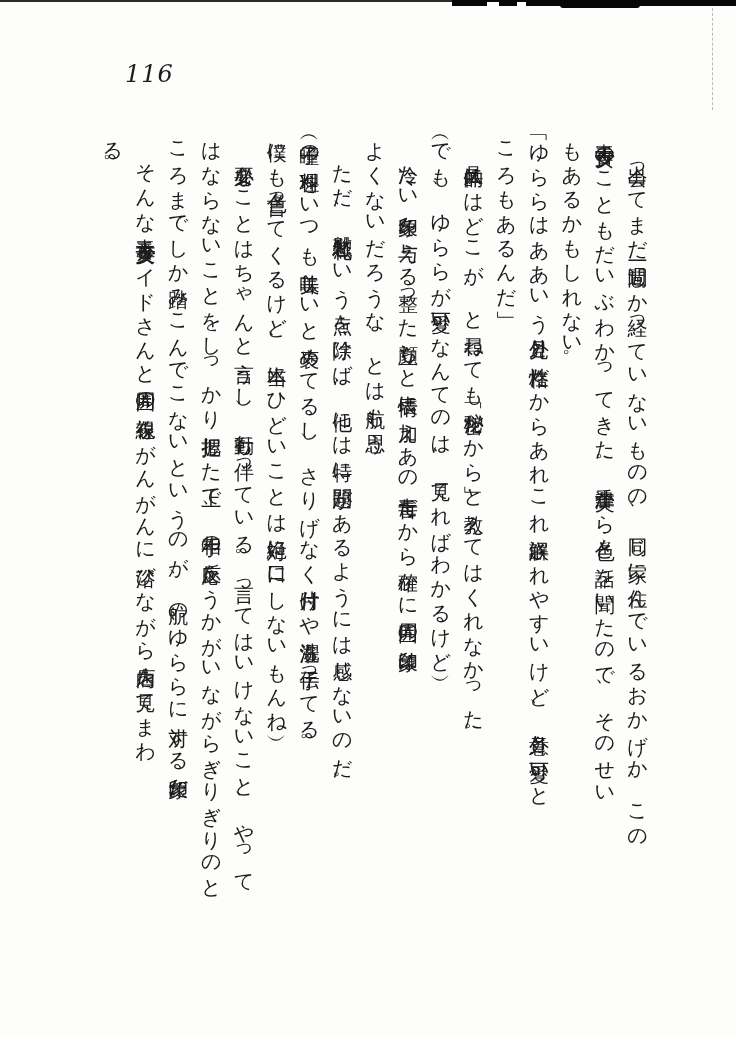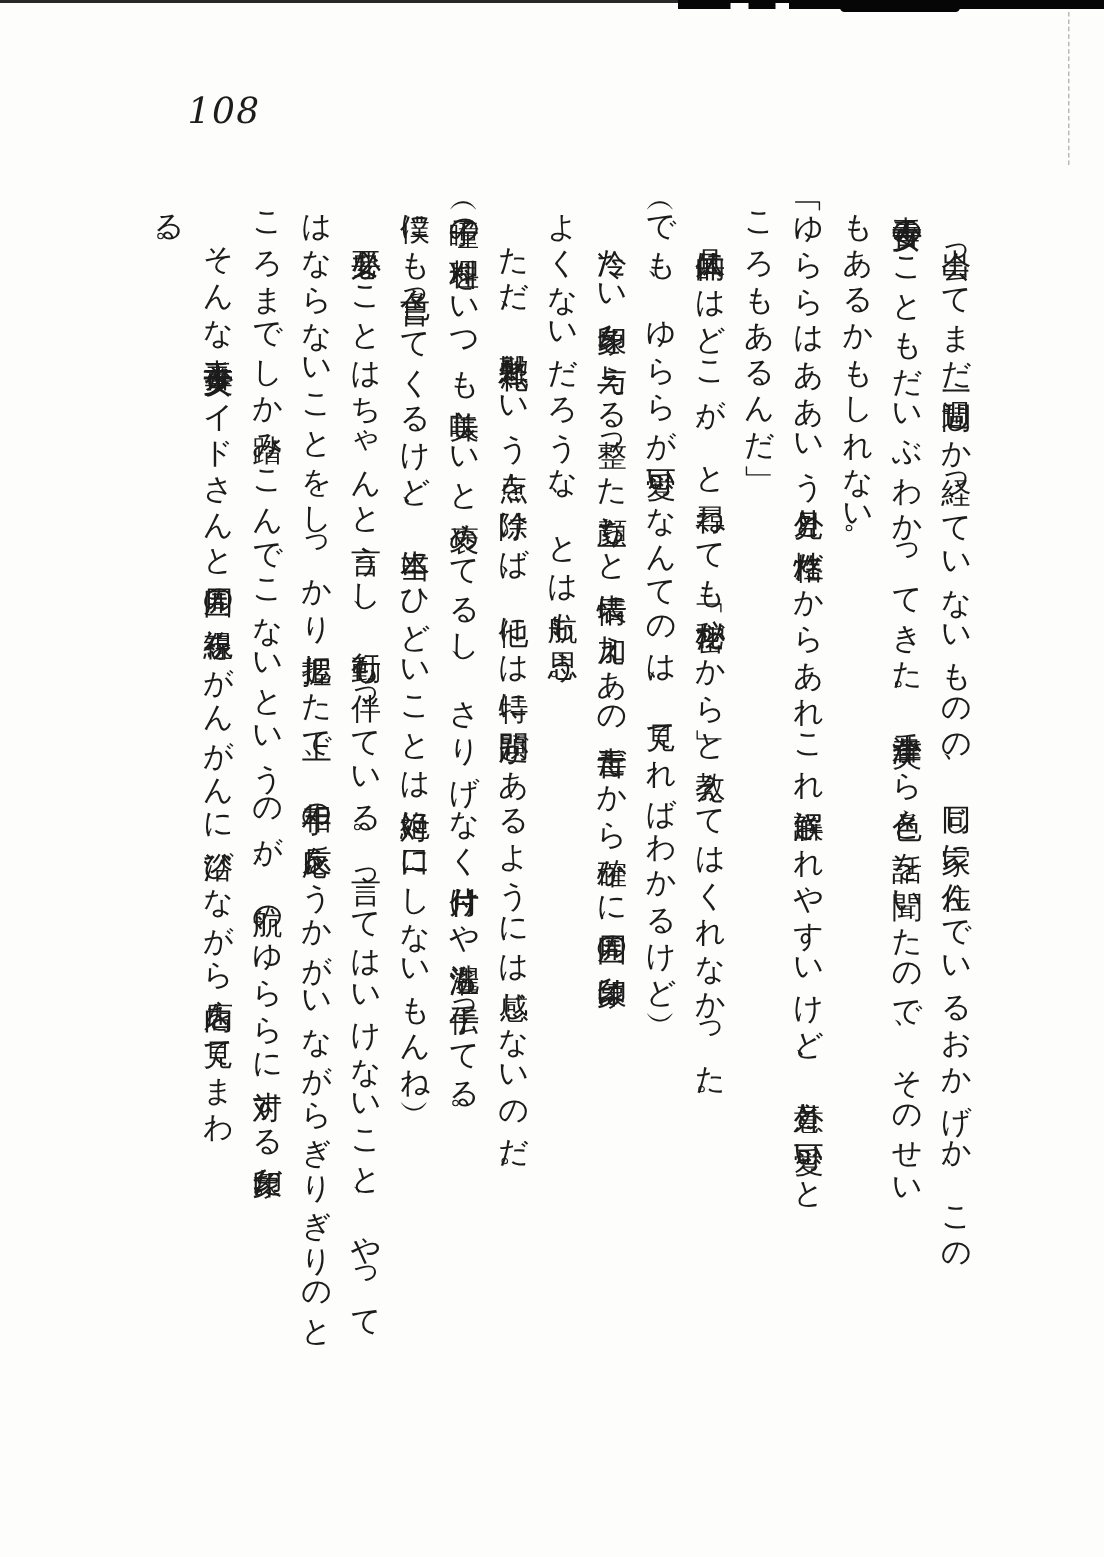--- a/index.html
+++ b/index.html
@@ -57,21 +57,21 @@
 <body>
 
 <div class="page" style="background: rgb(253, 253, 252);">
   <div class="scan-bar-thin" style="background: rgb(42, 42, 42);"></div>
   <div class="scan-bar-thick" style="background: rgb(6, 6, 6);"></div>
   <div class="scan-blob" style="background: rgb(6, 6, 6);"></div>
   <div class="scan-gap g1"></div>
   <div class="scan-gap g2"></div>
   <div class="dashed-line" style="border-left-color: rgb(185, 185, 185);"></div>
 
-  <div class="page-number" style="color: rgb(28, 28, 28);">108</div>
+  <div class="page-number" style="color: rgb(28, 28, 28);">116</div>
 
   <div class="text-block" id="text-block" style="color: rgb(28, 28, 28);">
       <div class="line indent">出会ってまだ一週間しか経っていないものの、同じ家に住んでいるおかげか、この</div>
       <div class="line">毒舌少女のこともだいぶわかってきた。香津美から色々と話を聞いたので、そのせい</div>
       <div class="line">もあるかもしれない。</div>
       <div class="line">「ゆららはああいう外見と性格だからあれこれ誤解されやすいけど、意外と可愛いと</div>
       <div class="line">ころもあるんだ」</div>
       <div class="line indent">具体的にはどこが、と尋ねても「秘密だから」と教えてはくれなかった。</div>
       <div class="line">（でも、ゆららが可愛いなんてのは、見てればわかるけど）</div>
       <div class="line indent">冷たい印象を与える整った顔立ちと表情に加えあの毒舌だから確かに周囲の印象は</div>

